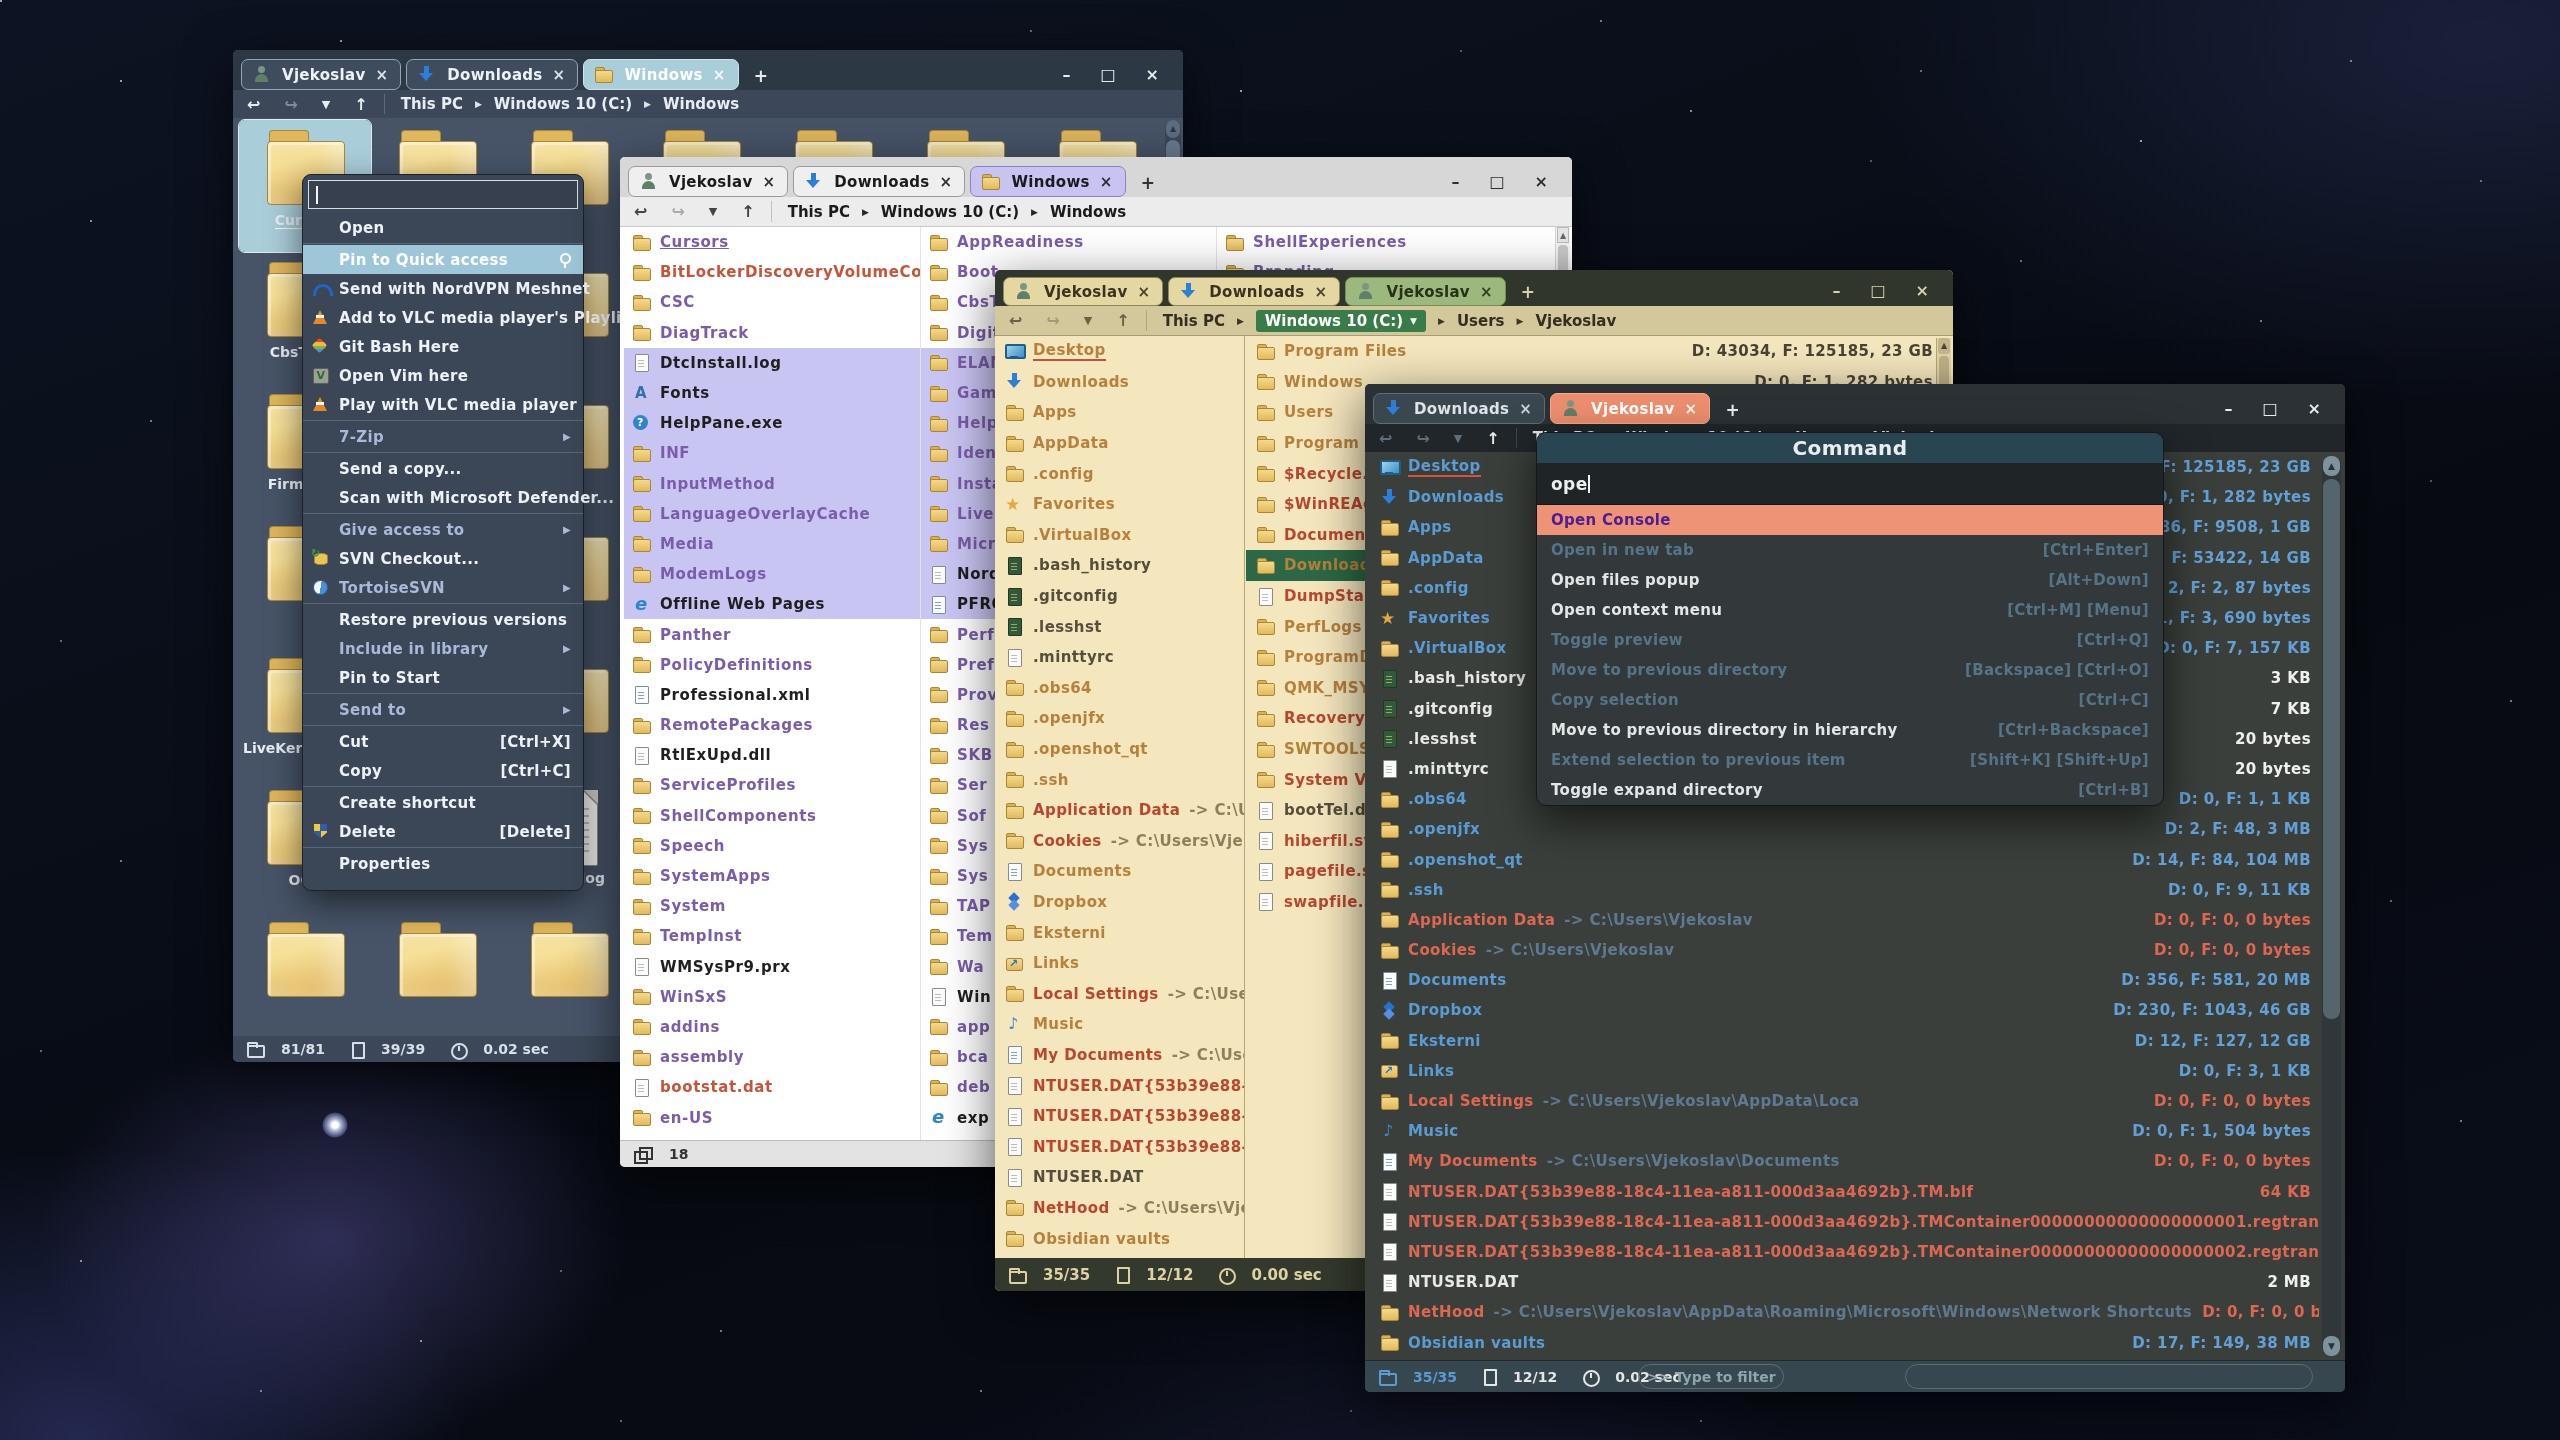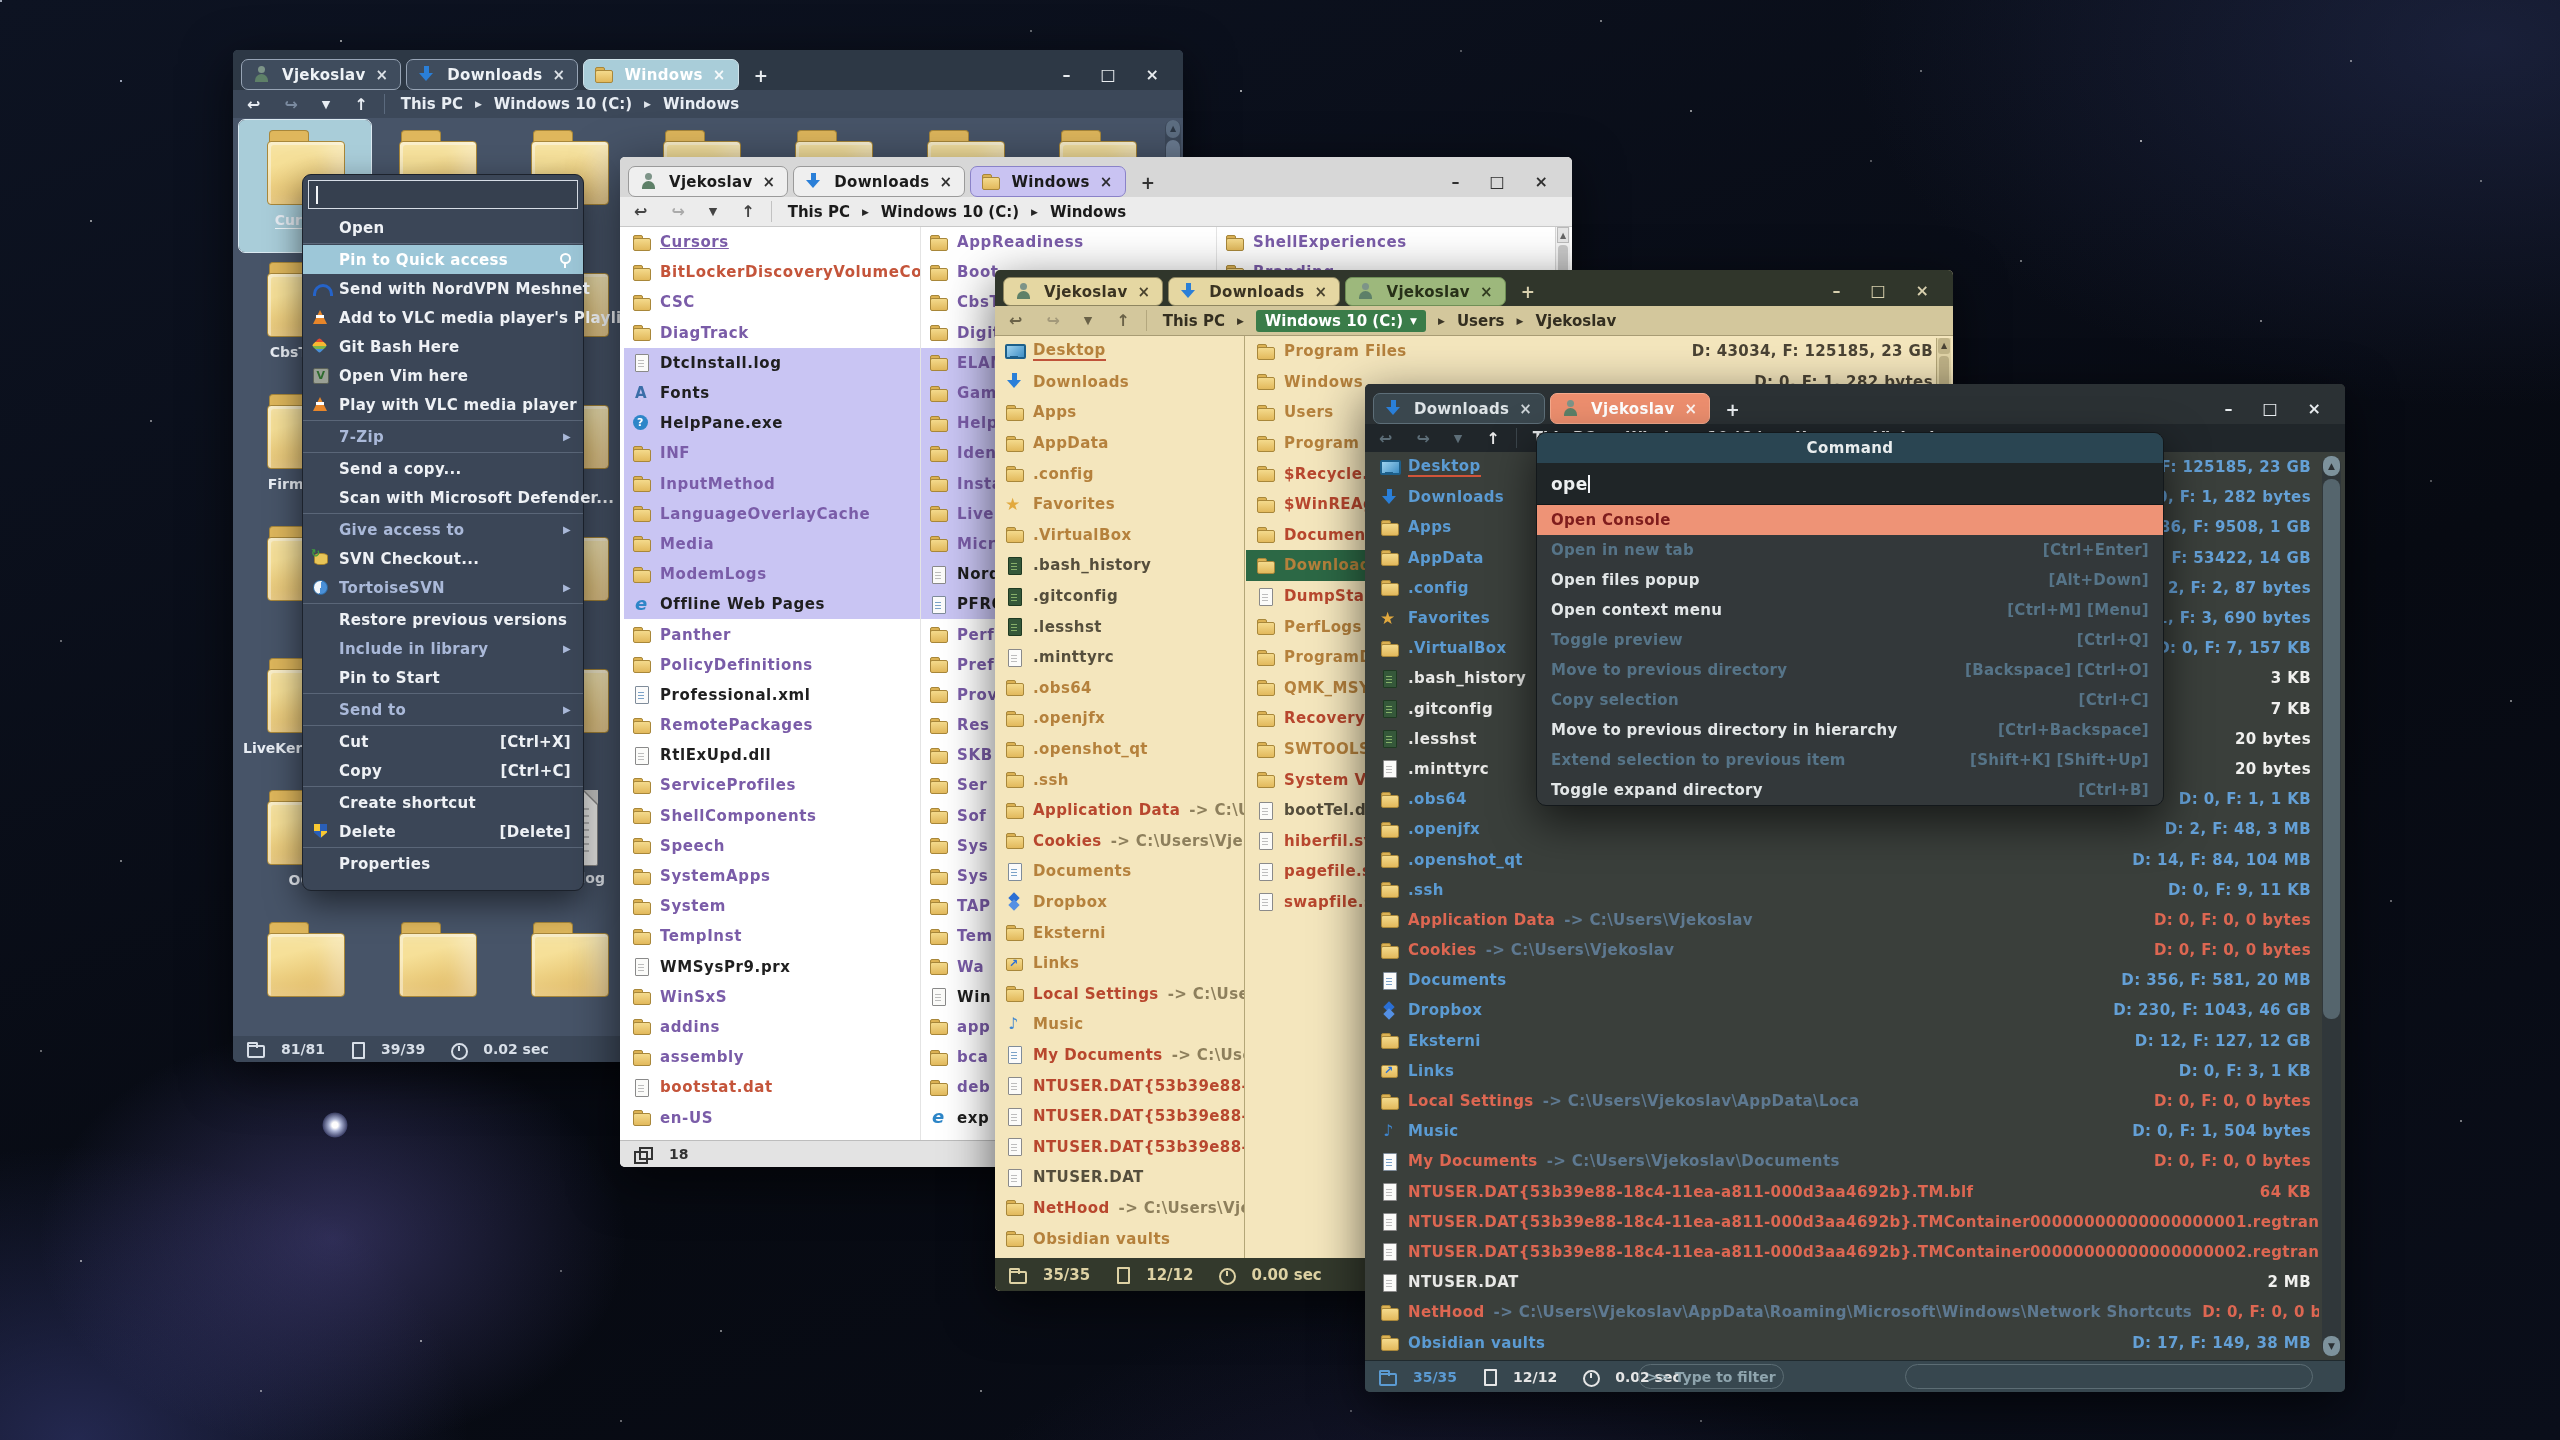--- a/index.html
+++ b/index.html
@@ -220,25 +220,25 @@
   #w4 .sgrp.blue{color:#5b9bd3}
   #w4 .pill{position:absolute;border:1px solid #5c6d74;border-radius:13px;color:#8fa5ae;text-align:center;font-size:14px;height:25px;line-height:24px;top:3px}
   #w4 .pill1{left:273px;width:146px}
   #w4 .pill2{left:540px;width:408px}
   #w4 .vscroll{position:absolute;right:4px;top:72px;bottom:36px;width:19px;background:#30373a;border-radius:9px}
   #w4 .vscroll .sbtn{position:absolute;left:1px;right:1px;height:20px;background:#7d929c;border-radius:8px;color:#2b3134;font-size:9px;text-align:center;line-height:20px}
   #w4 .vscroll .sthumb{position:absolute;left:1px;right:1px;top:23px;height:540px;background:#55656d;border-radius:8px}
 
   
   #palette{position:absolute;left:1536px;top:432px;width:628px;background:#33383a;border:1px solid #13181b;border-radius:10px;box-shadow:0 16px 44px rgba(0,0,0,.6);z-index:60;overflow:hidden}
-  #palette .phead{height:30px;background:#2a4552;color:#e9edee;font-size:15px;text-align:center;line-height:30px;letter-spacing:.4px}
+  #palette .phead{height:30px;background:#2a4552;color:#e9edee;font-size:20px;text-align:center;line-height:30px;letter-spacing:.4px}
   #palette .pinput{height:42px;background:#1f2527;border-bottom:1px solid #121719;display:flex;align-items:center;padding:0 14px;color:#eceff0;font-size:17px;letter-spacing:.4px}
   #palette .pitem{height:30px;display:flex;align-items:center;padding:0 14px;font-size:15px;letter-spacing:.3px;color:#e2e6e7;white-space:nowrap}
   #palette .pitem.dim{color:#567488}
-  #palette .pitem.selected{background:#ee9376;color:#7f1d1d}
+  #palette .pitem.selected{background:#ee9376;color:#4c1d95}
   #palette .pshort{margin-left:auto;color:#567488;padding-left:24px}
 </style>
 </head>
 <body>
 
 <div class="stars"></div>
 <div class="bright-star"></div>
 
 <div class="win" id="w1">
   <div class="tabbar">

